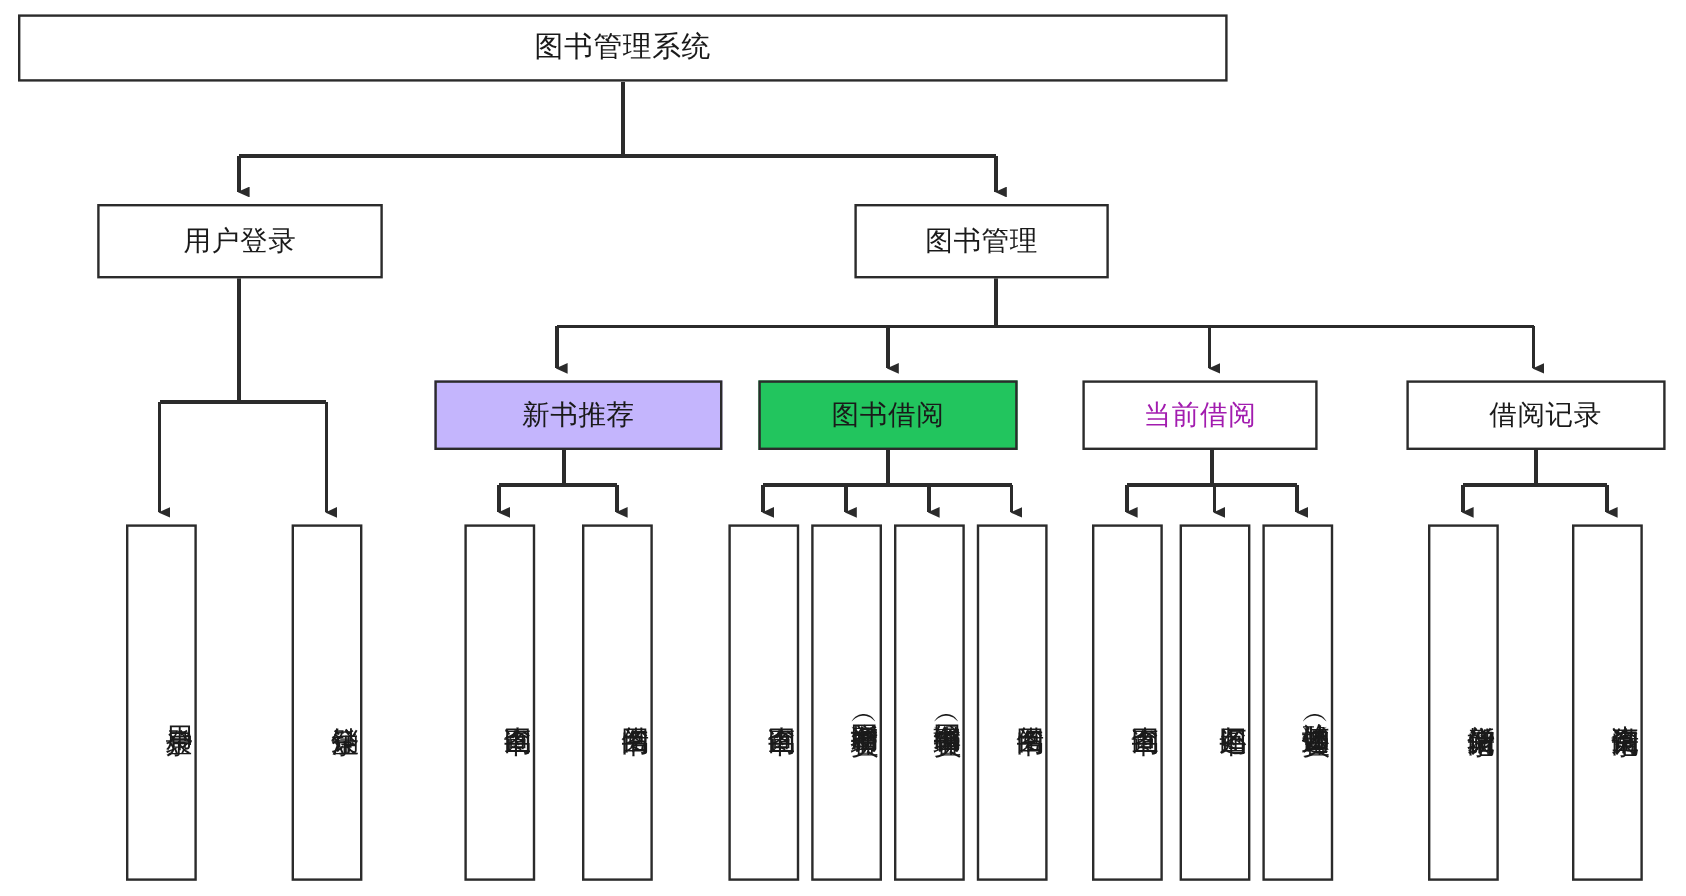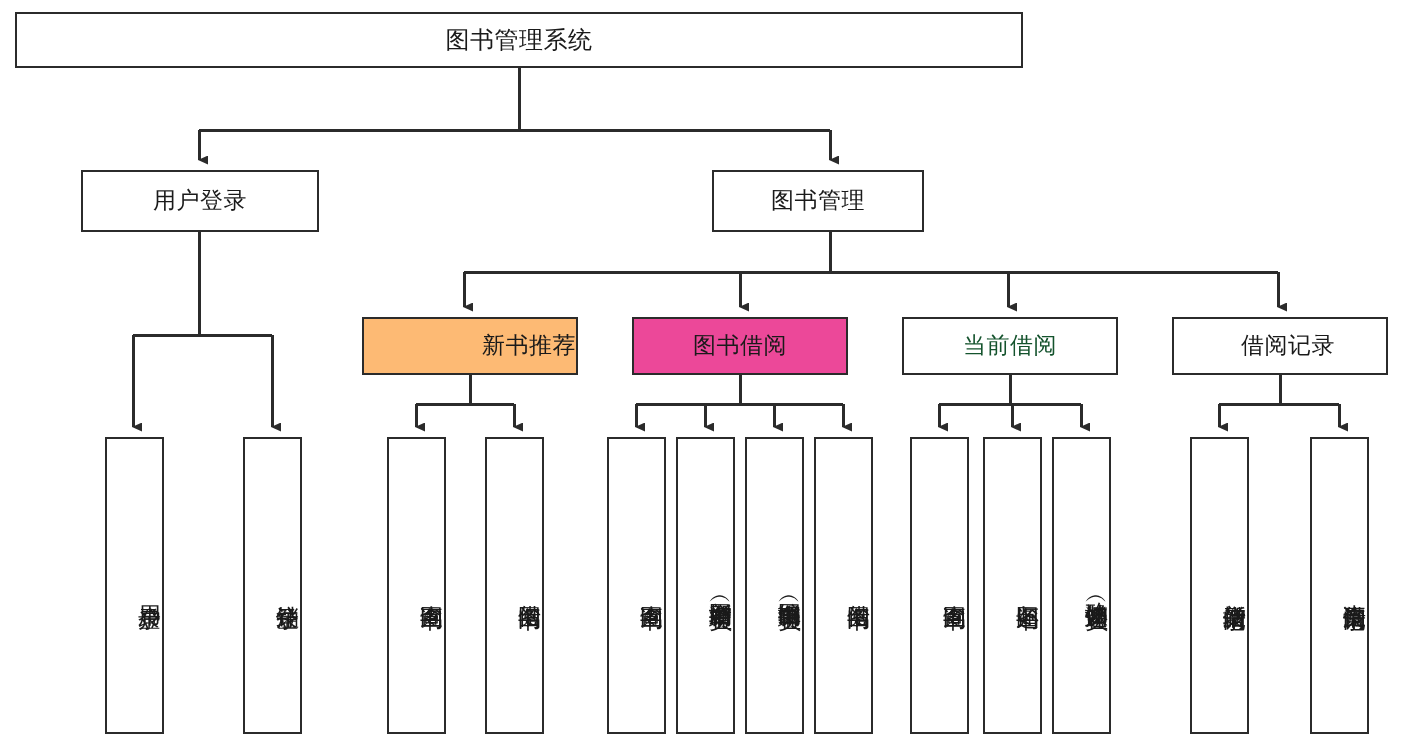--- a/index.html
+++ b/index.html
@@ -134,27 +134,27 @@
   <div id="node-layer">
       <div class="node node-h root-node" style="left: 15px; top: 12px; width: 1008px; height: 56px; border-color: rgb(43, 43, 43); background: rgb(255, 255, 255); color: rgb(26, 26, 26);">
         <span>图书管理系统</span>
       </div>
       <div class="node node-h" style="left: 81px; top: 170px; width: 238px; height: 62px; border-color: rgb(43, 43, 43); background: rgb(255, 255, 255); color: rgb(26, 26, 26);">
         <span>用户登录</span>
       </div>
       <div class="node node-h" style="left: 712px; top: 170px; width: 212px; height: 62px; border-color: rgb(43, 43, 43); background: rgb(255, 255, 255); color: rgb(26, 26, 26);">
         <span>图书管理</span>
       </div>
-      <div class="node node-h" style="left: 362px; top: 317px; width: 216px; height: 58px; border-color: rgb(43, 43, 43); background: #fdba74; color: rgb(26, 26, 26); justify-content: flex-end;">
+      <div class="node node-h" style="left: 362px; top: 317px; width: 240px; height: 58px; border-color: rgb(43, 43, 43); background: #c4b5fd; color: rgb(26, 26, 26);">
         <span>新书推荐</span>
       </div>
-      <div class="node node-h" style="left: 632px; top: 317px; width: 216px; height: 58px; border-color: rgb(43, 43, 43); background: #ec4899; color: rgb(26, 26, 26);">
+      <div class="node node-h" style="left: 632px; top: 317px; width: 216px; height: 58px; border-color: rgb(43, 43, 43); background: #22c55e; color: rgb(26, 26, 26);">
         <span>图书借阅</span>
       </div>
-      <div class="node node-h" style="left: 902px; top: 317px; width: 216px; height: 58px; border-color: rgb(43, 43, 43); background: rgb(255, 255, 255); color: #14532d;">
+      <div class="node node-h" style="left: 902px; top: 317px; width: 196px; height: 58px; border-color: rgb(43, 43, 43); background: rgb(255, 255, 255); color: #a21caf;">
         <span>当前借阅</span>
       </div>
       <div class="node node-h" style="left: 1172px; top: 317px; width: 216px; height: 58px; border-color: rgb(43, 43, 43); background: rgb(255, 255, 255); color: rgb(26, 26, 26); padding-left: 16px;">
         <span>借阅记录</span>
       </div>
       <div class="node node-v" style="left: 105px; top: 437px; width: 59px; height: 297px; border-color: rgb(43, 43, 43); background: rgb(255, 255, 255); color: rgb(26, 26, 26);">
         <span>用户登录</span>
       </div>
       <div class="node node-v" style="left: 243px; top: 437px; width: 59px; height: 297px; border-color: rgb(43, 43, 43); background: rgb(255, 255, 255); color: rgb(26, 26, 26);">
         <span>注销登录</span>

